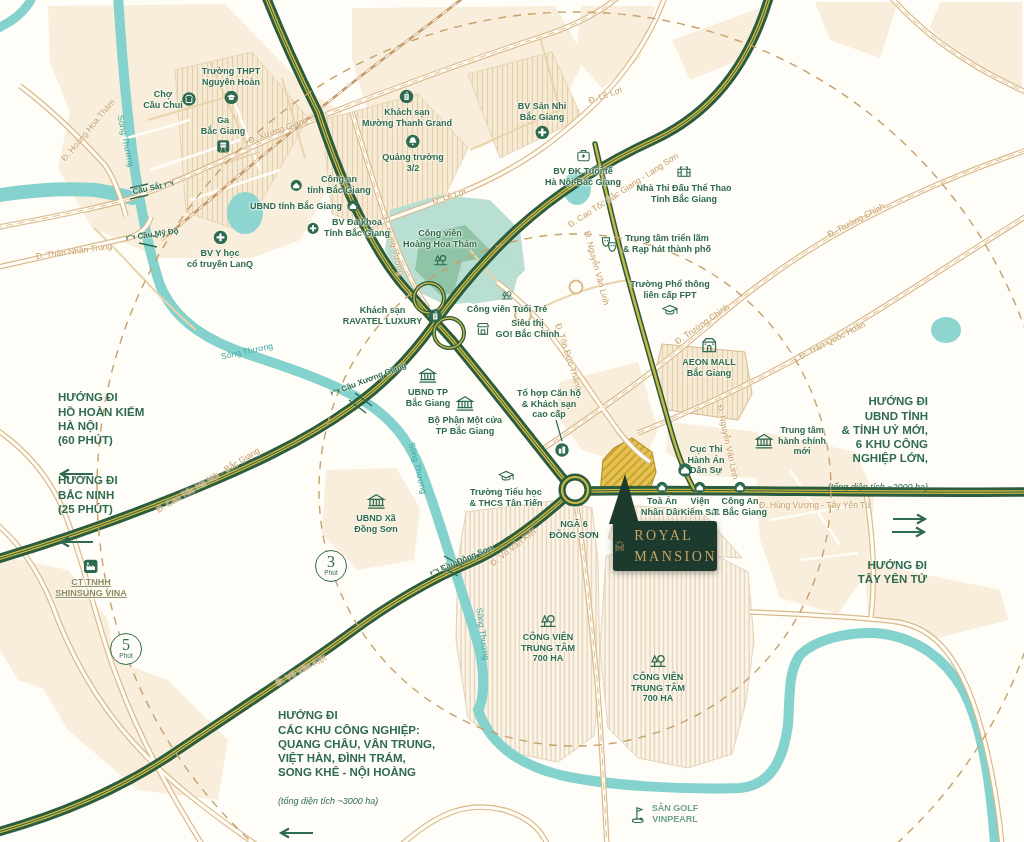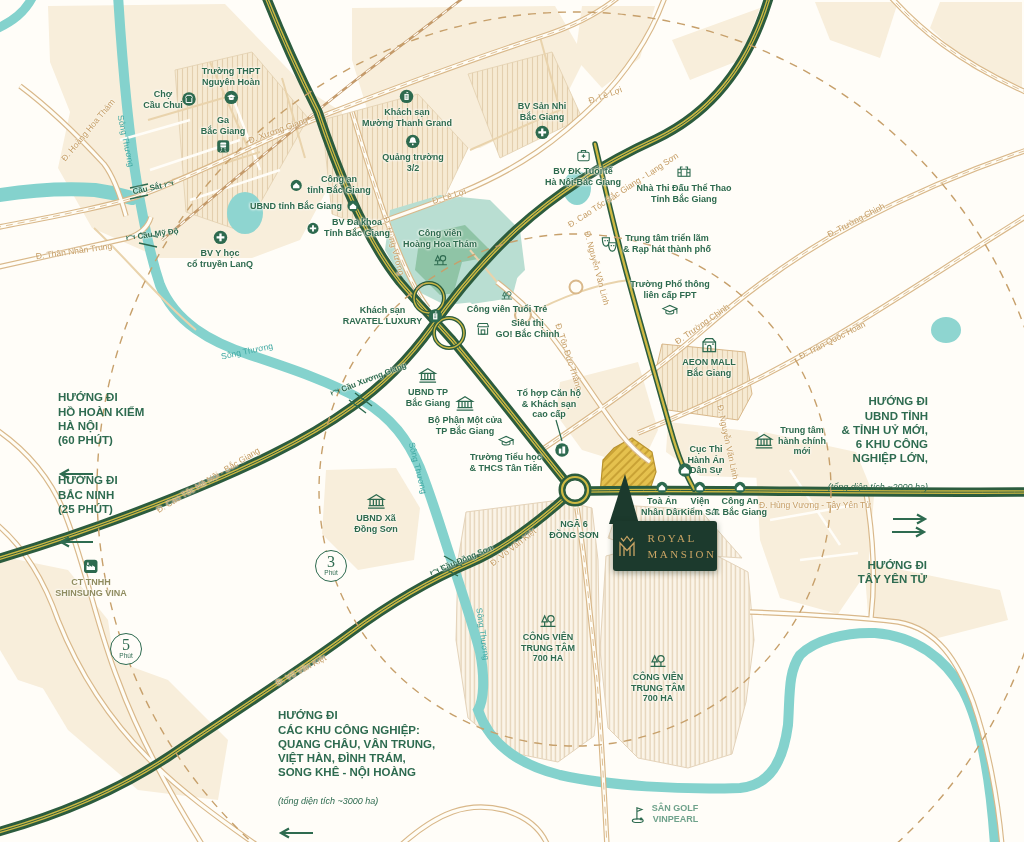--- a/index.html
+++ b/index.html
@@ -3,24 +3,24 @@
 <meta charset="utf-8">
 <style>
   html,body{margin:0;padding:0;background:#fffdf8;}
   #stage{position:relative;width:1024px;height:842px;overflow:hidden;background:#fffdf8;
          font-family:"Liberation Sans",sans-serif;}
   #basemap{position:absolute;left:0;top:0;}
   .p{position:absolute;transform:translate(-50%,-50%);z-index:5;}
   .poi{display:flex;flex-direction:column;align-items:center;gap:2px;color:#2d6a4f;
        font-weight:bold;font-size:9px;line-height:1.18;text-align:center;white-space:pre-line;
        text-shadow:0 0 3px #fffdf6,0 0 3px #fffdf6,0 0 2px #fffdf6;}
-  .poi.row{flex-direction:row;gap:4px;text-align:right;}
+  .poi.row{flex-direction:row;gap:4px;text-align:center;}
   .poi.row.tc{text-align:center;}
   .poi.caps{text-transform:uppercase;}
-  .poi.muted{color:#8f8c60;}
+  .poi.muted{color:#8f8c60;text-decoration:underline;}
   .poi.soft{color:#6fa28c;}
   .ic{width:17px;height:17px;flex:0 0 auto;}
   .ic.big{width:20px;height:20px;}
   .ic.sm{width:14px;height:14px;}
   .ic svg{width:100%;height:100%;display:block;}
   .rl{position:absolute;color:#c49b63;font-size:8.5px;white-space:nowrap;z-index:4;
       text-shadow:0 0 2px #fffdf6,0 0 2px #fffdf6;}
   .bridge{position:absolute;color:#2d6a4f;font-weight:bold;font-size:8px;white-space:nowrap;z-index:5;
       display:flex;align-items:center;gap:2px;text-shadow:0 0 2px #fffdf6,0 0 2px #fffdf6;}
   .bridge .ic{width:10px;height:10px;}
@@ -33,21 +33,21 @@
   .badge{position:absolute;width:30px;height:30px;border:1.5px solid #2e6b50;border-radius:50%;
          background:rgba(255,253,248,.92);color:#2e6b50;text-align:center;
          transform:translate(-50%,-50%);z-index:5;}
   .badge .n{font-family:"Liberation Serif",serif;font-size:16px;line-height:15px;margin-top:3px;}
   .badge .u{font-size:6.5px;line-height:7px;}
   #rm-pointer{position:absolute;left:598px;top:468px;z-index:7;}
   #rm-box{position:absolute;left:613px;top:521px;width:104px;height:50px;background:#1c3a2d;
           border-radius:3px;display:flex;align-items:center;justify-content:center;gap:8px;
           z-index:8;box-shadow:0 2px 6px rgba(20,40,30,.4);}
   #rm-box .mono{width:26px;height:26px;}
-  #rm-box .brand{color:#c9a464;font-family:"Liberation Serif",serif;font-size:11px;
+  #rm-box .brand{color:#c9a464;font-family:"Liberation Serif",serif;font-size:14px;
           letter-spacing:2.5px;line-height:1.5;white-space:pre-line;}
 </style>
 </head>
 <body>
 
 <div id="stage">
 
   <svg id="basemap" width="1024" height="842" viewBox="0 0 1024 842" xmlns="http://www.w3.org/2000/svg">
     <defs>
       <pattern id="uh" width="5" height="9" patternUnits="userSpaceOnUse">
@@ -430,21 +430,21 @@
 &amp; Khách sạn
 cao cấp</span></div>
   <span class="p ic" style="left:562px;top:450px">
       <svg viewBox="0 0 24 24">
         <circle cx="12" cy="12" r="9.5" fill="#2d6a4f"></circle>
         <rect x="7.5" y="10" width="3.5" height="7" fill="#fff"></rect>
         <rect x="12.5" y="7" width="4" height="10" fill="#fff"></rect>
       </svg>
     </span>
 
-  <div class="p poi" style="left:506px;top:453px">
+  <div class="p poi" style="left:506px;top:488px">
     <span class="ic"><svg viewBox="0 0 24 24" fill="none" stroke="#2d6a4f" stroke-width="1.5">
           <path d="M2,9.5 L12,5 L22,9.5 L12,14 Z M6.5,11.8 V15.5 C6.5,17.8 17.5,17.8 17.5,15.5 V11.8 M22,9.5 V14.5"></path>
           <circle cx="22" cy="15.7" r="1" fill="#2d6a4f" stroke="none"></circle>
         </svg></span>
     <span class="t">Trường Tiểu học
 &amp; THCS Tân Tiến</span></div>
 
   <div class="p poi row tc" style="left:790px;top:441px">
     <span class="ic big"><svg viewBox="0 0 24 24" fill="none" stroke="#2d6a4f" stroke-width="1.5">
           <path d="M3,9.5 L12,4 L21,9.5 Z M4.5,9.5 V17 M8.5,9.5 V17 M12,9.5 V17 M15.5,9.5 V17 M19.5,9.5 V17 M3,17 H21 M2,20 H22"></path>

